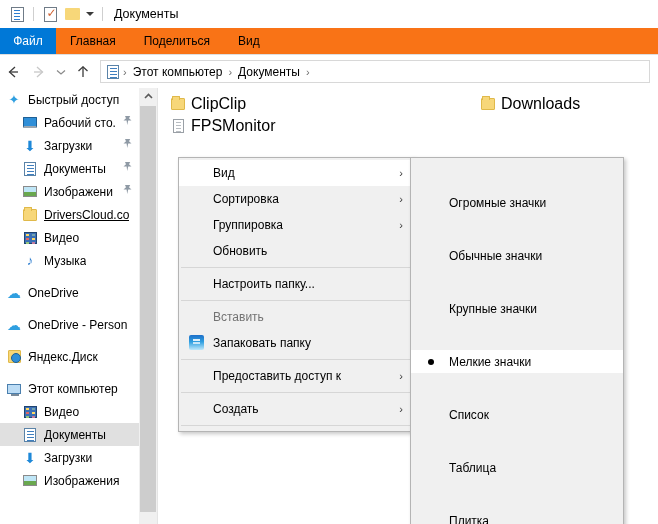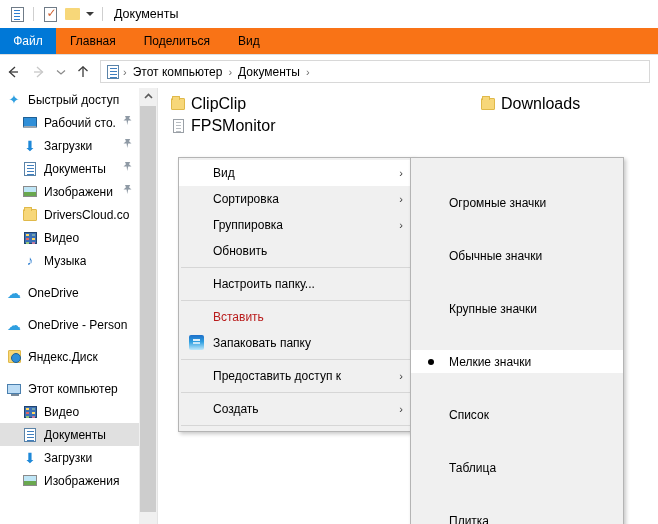--- a/index.html
+++ b/index.html
@@ -106,21 +106,21 @@
     position:absolute; left:178px; top:157px; width:236px;
     background:#f0f0f0; border:1px solid #b4b4b4;
     box-shadow: 2px 2px 4px rgba(0,0,0,0.22);
     padding:2px 0;
   }
   .cmi {
     position:relative; display:flex; align-items:center; height:26px;
     font-size:12px; color:#000; padding-left:34px; padding-right:22px;
   }
   .cmi.hover { background:#ffffff; }
-  .cmi.disabled { color:#b91c1c; }
+  .cmi.disabled { color:#737373; }
   .cmi-arrow {
     position:absolute; right:10px; top:50%; transform:translateY(-50%);
     color:#3a3a3a; font-size:11px;
   }
   .cmi-ico { position:absolute; left:10px; top:50%; transform:translateY(-50%); width:16px; height:16px; }
   .cm-sep { height:1px; background:#d6d6d6; margin:3px 2px 3px 2px; }
 
   
   .submenu {
     position:absolute; left:410px; top:157px; width:214px;
@@ -320,21 +320,21 @@
         </div>
         <div class="npitem" style="padding-left: 22px;">
           <span class="np-ico">
             <div class="ic-pic"></div>
           </span>
           <span class="np-label">Изображени</span>
           <span class="np-pin"><svg width="11" height="11" viewBox="0 0 11 11">
               <path d="M3 1 L8.2 1 L7 3.2 L9.5 5.6 L6.2 5.6 L5.2 10 L4.6 5.6 L1.5 5.6 L4 3.2 Z" fill="#8f9aa5"></path>
             </svg></span>
         </div>
-        <div class="npitem" style="padding-left: 22px;">
+        <div class="npitem" style="padding-left: 22px; text-decoration: underline;">
           <span class="np-ico">
             <div class="ic-folder"></div>
           </span>
           <span class="np-label">DriversCloud.co</span>
         </div>
         <div class="npitem" style="padding-left: 22px;">
           <span class="np-ico">
             <div class="ic-video"></div>
           </span>
           <span class="np-label">Видео</span>

